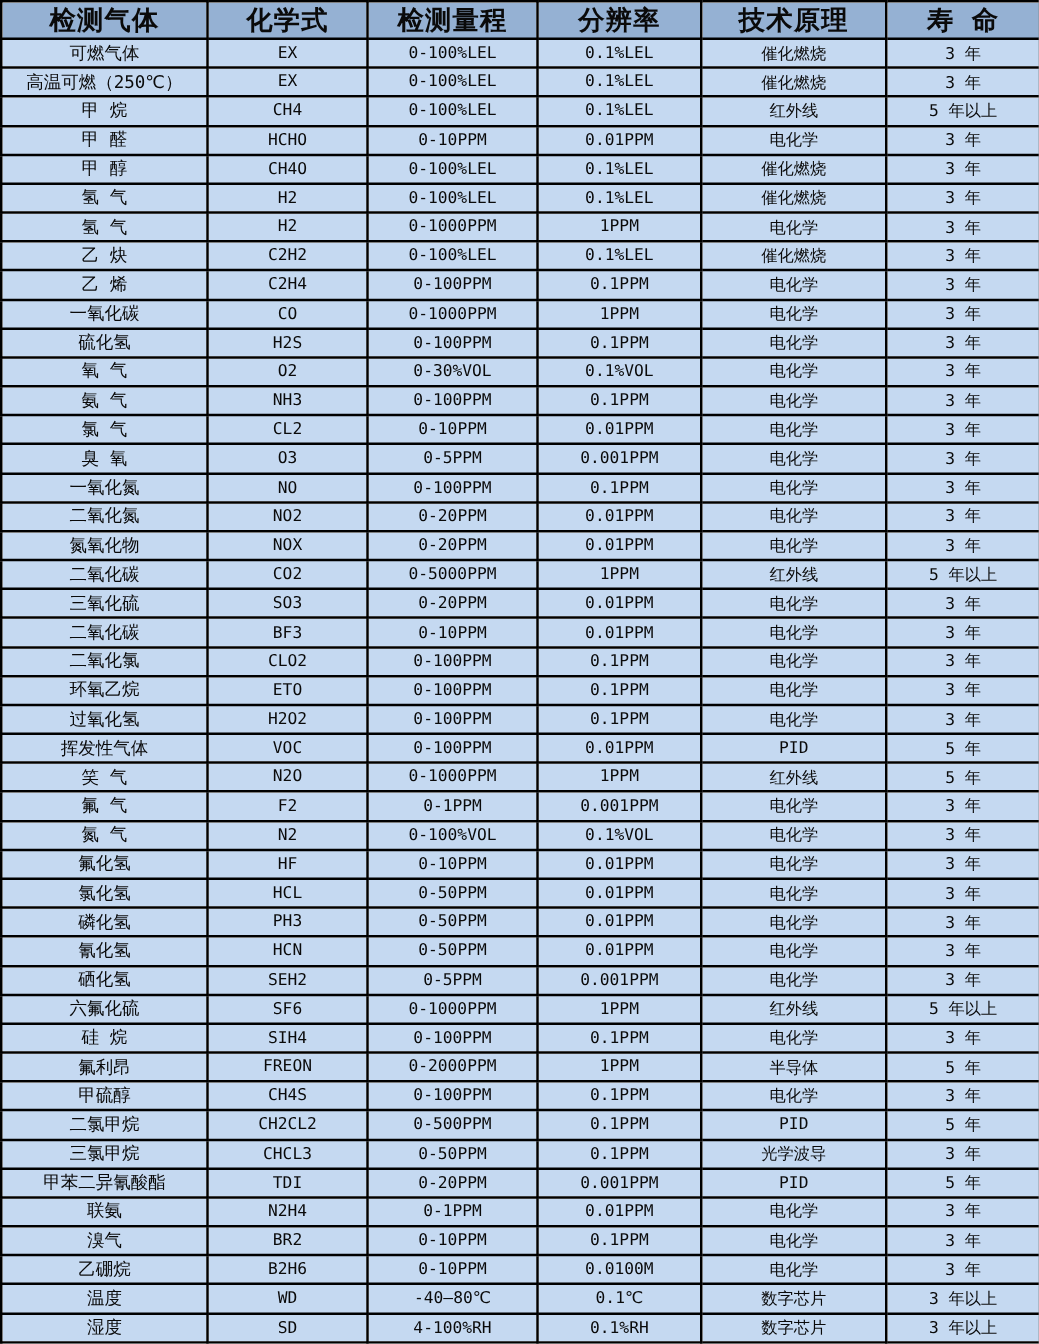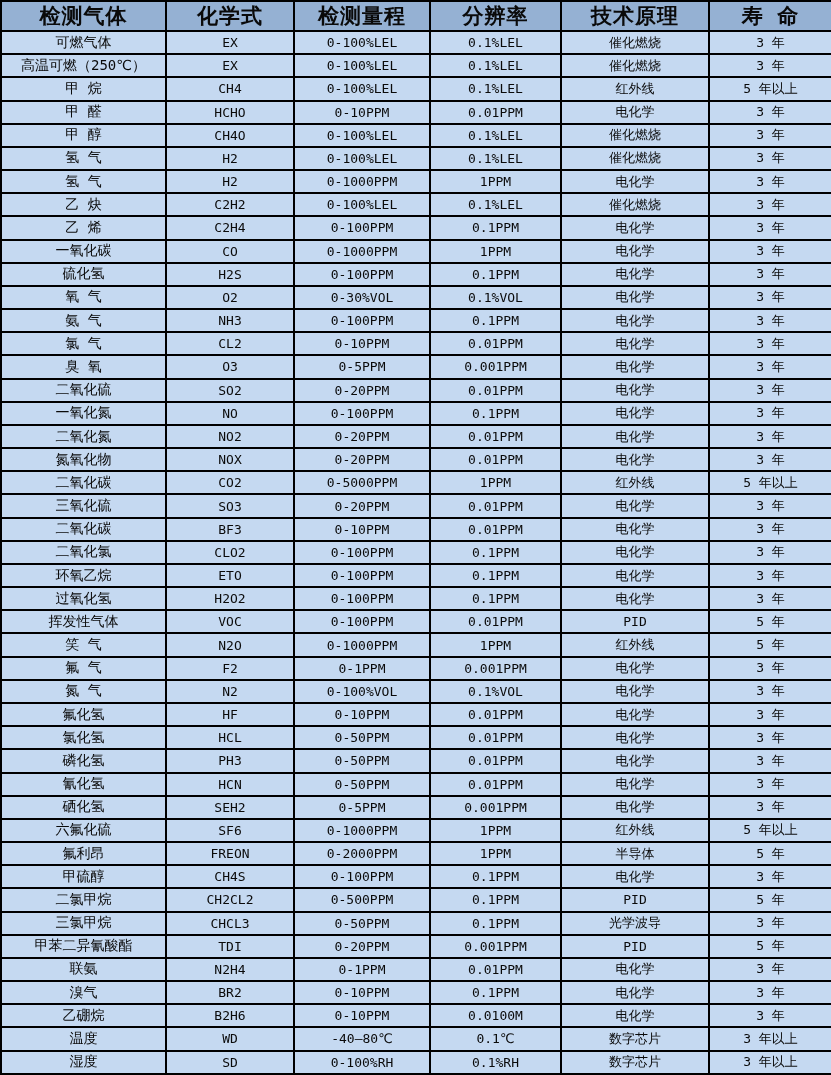--- a/index.html
+++ b/index.html
@@ -176,28 +176,20 @@
       </tr>
       <tr>
         <td class="col-0">臭 氧</td>
         <td class="col-1">O3</td>
         <td class="col-2">0-5PPM</td>
         <td class="col-3">0.001PPM</td>
         <td class="col-4">电化学</td>
         <td class="col-5">3 年</td>
       </tr>
       <tr>
-        <td class="col-0">二氧化硫</td>
-        <td class="col-1">SO2</td>
-        <td class="col-2">0-20PPM</td>
-        <td class="col-3">0.01PPM</td>
-        <td class="col-4">电化学</td>
-        <td class="col-5">3 年</td>
-      </tr>
-      <tr>
         <td class="col-0">一氧化氮</td>
         <td class="col-1">NO</td>
         <td class="col-2">0-100PPM</td>
         <td class="col-3">0.1PPM</td>
         <td class="col-4">电化学</td>
         <td class="col-5">3 年</td>
       </tr>
       <tr>
         <td class="col-0">二氧化氮</td>
         <td class="col-1">NO2</td>
@@ -334,20 +326,28 @@
         <td class="col-4">电化学</td>
         <td class="col-5">3 年</td>
       </tr>
       <tr>
         <td class="col-0">六氟化硫</td>
         <td class="col-1">SF6</td>
         <td class="col-2">0-1000PPM</td>
         <td class="col-3">1PPM</td>
         <td class="col-4">红外线</td>
         <td class="col-5">5 年以上</td>
+      </tr>
+      <tr>
+        <td class="col-0">硅 烷</td>
+        <td class="col-1">SIH4</td>
+        <td class="col-2">0-100PPM</td>
+        <td class="col-3">0.1PPM</td>
+        <td class="col-4">电化学</td>
+        <td class="col-5">3 年</td>
       </tr>
       <tr>
         <td class="col-0">氟利昂</td>
         <td class="col-1">FREON</td>
         <td class="col-2">0-2000PPM</td>
         <td class="col-3">1PPM</td>
         <td class="col-4">半导体</td>
         <td class="col-5">5 年</td>
       </tr>
       <tr>
@@ -410,19 +410,19 @@
         <td class="col-0">温度</td>
         <td class="col-1">WD</td>
         <td class="col-2">-40—80℃</td>
         <td class="col-3">0.1℃</td>
         <td class="col-4">数字芯片</td>
         <td class="col-5">3 年以上</td>
       </tr>
       <tr>
         <td class="col-0">湿度</td>
         <td class="col-1">SD</td>
-        <td class="col-2">0-100%RH</td>
+        <td class="col-2">4-100%RH</td>
         <td class="col-3">0.1%RH</td>
         <td class="col-4">数字芯片</td>
         <td class="col-5">3 年以上</td>
       </tr>
     </tbody>
 </table>
 
 </body></html>

